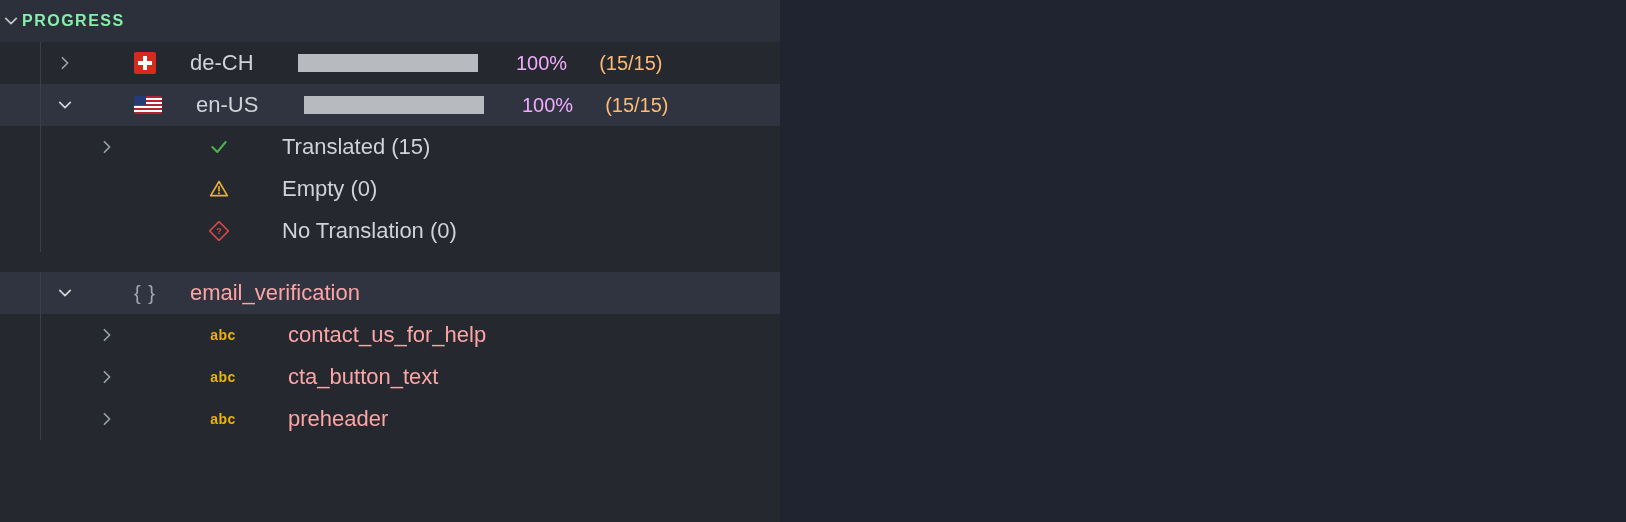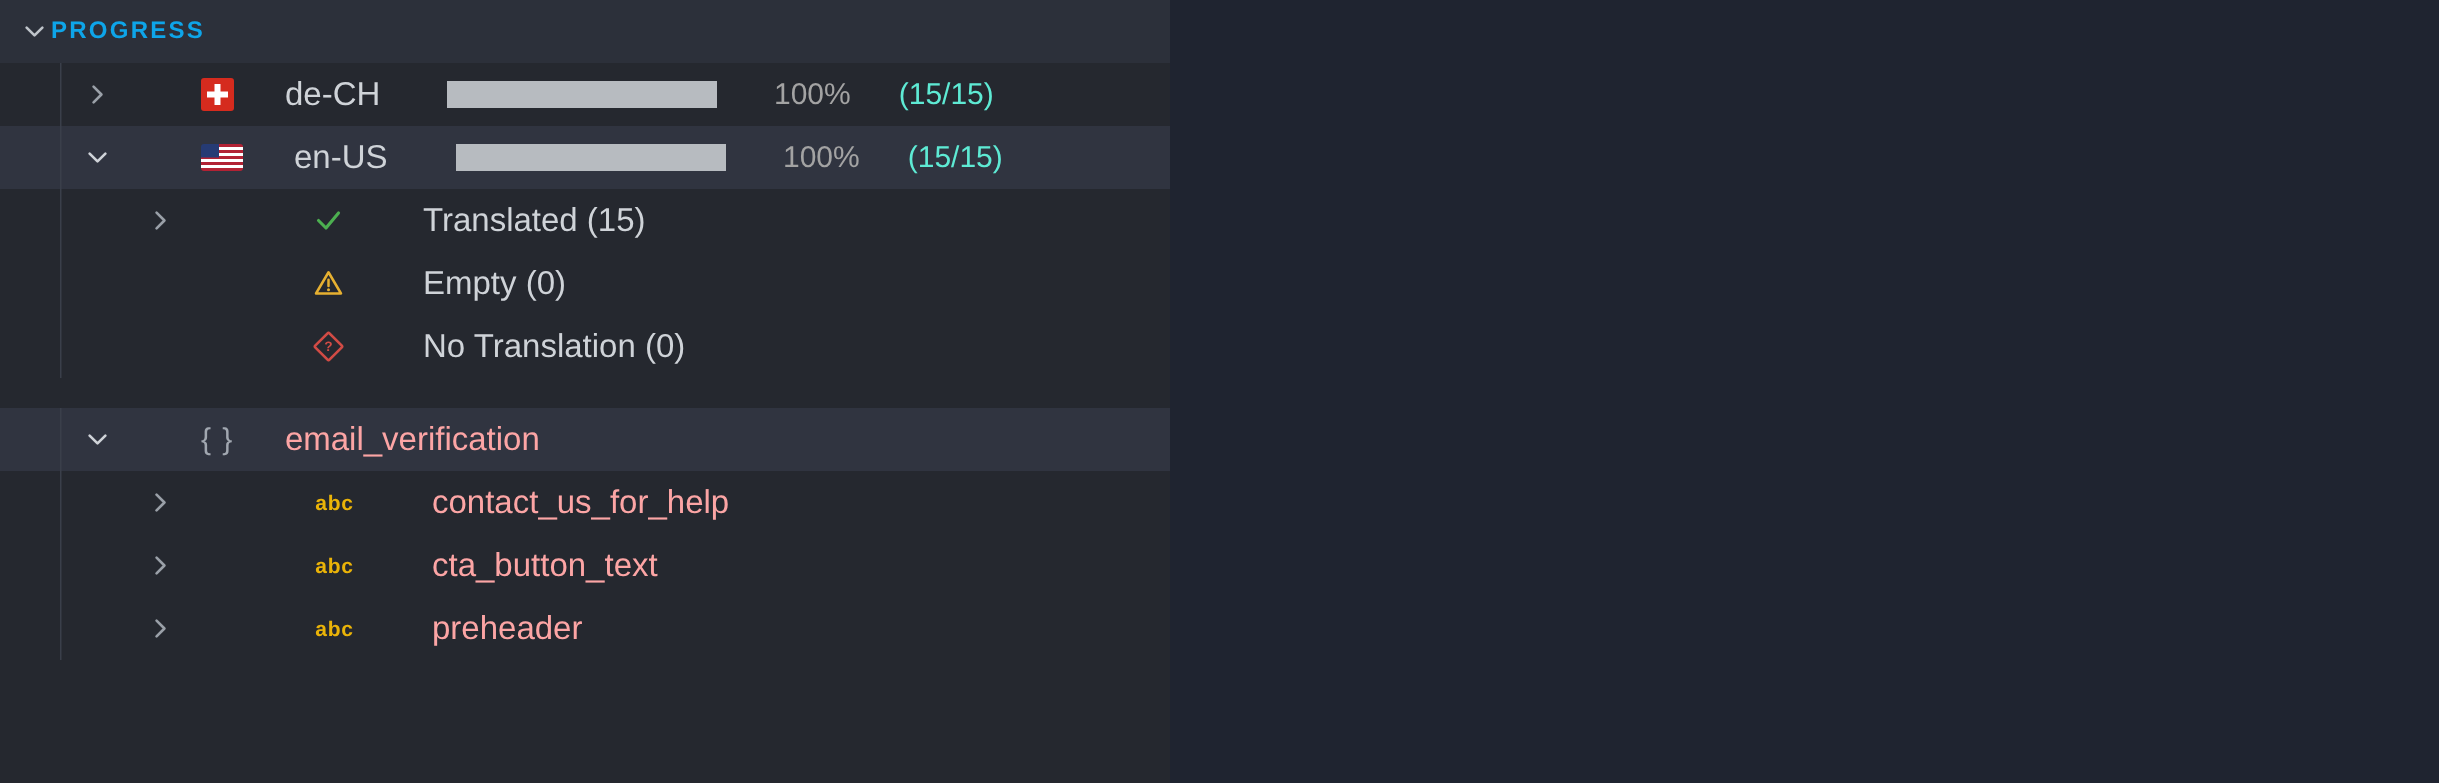--- a/index.html
+++ b/index.html
@@ -13,23 +13,22 @@
     overflow: hidden;
   }
   .app { display: flex; width: 100%; height: 100%; }
   .sidebar { width: 780px; background: #25282f; display: flex; flex-direction: column; }
   .main { flex: 1; background: #1f2430; }
 
   
   .section-header {
     display: flex; align-items: center;
     height: 42px;
-    padding-left: 12px;
     background: #2c303a;
-    color: #0ea5e9;
+    color: #86efac;
     font-size: 16px;
     font-weight: 700;
     letter-spacing: 1.5px;
     cursor: pointer;
   }
   .section-header .chevron { width: 22px; display:flex; align-items:center; justify-content:center; }
 
   
   .row {
     display: flex; align-items: center;
@@ -61,22 +60,22 @@
   .flag-ch::after  { left:4px; top:9px; width:14px; height:4px; }
   .flag-us {
     width:28px; height:18px;
     background:
       linear-gradient(#263b74,#263b74) 0 0/12px 9px no-repeat,
       repeating-linear-gradient(#b22234 0 2px, #fff 2px 4px);
   }
 
   
   .bar { width: 180px; height: 18px; background:#b7bbc0; margin: 0 14px 0 10px; flex-shrink:0; }
-  .pct { color:#a3a3a3; font-size:20px; margin-right:8px; }
-  .ratio { color:#5eead4; font-size:20px;text-align:center; }
+  .pct { color:#f0abfc; font-size:20px; margin-right:8px; }
+  .ratio { color:#fdba74; font-size:20px;text-align:center; }
 
   .locale-label { margin: 0 4px 0 10px; min-width: 70px; }
 
   
   .icon { width: 22px; height: 22px; display:inline-flex; align-items:center; justify-content:center; flex-shrink:0; }
 
   .status-label { margin-left: 12px; font-size: 22px; color:#cfd3d8; }
 
   
   .brace { color:#a1a7b0; font-size:20px; letter-spacing:1px; }

